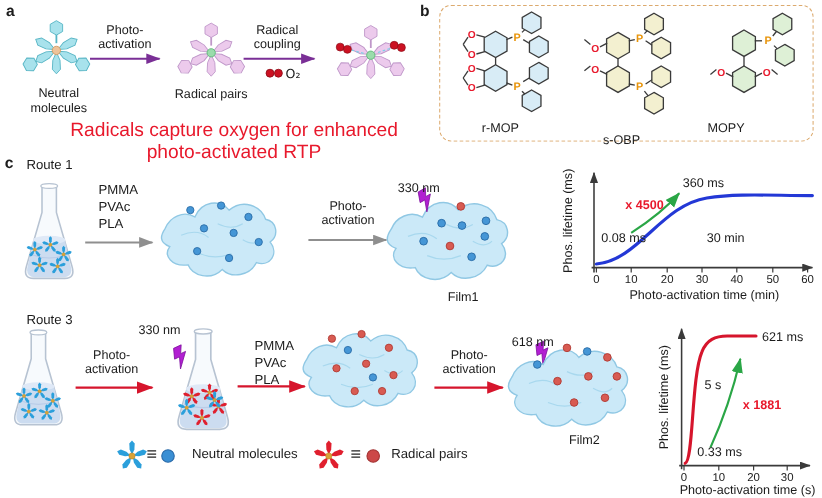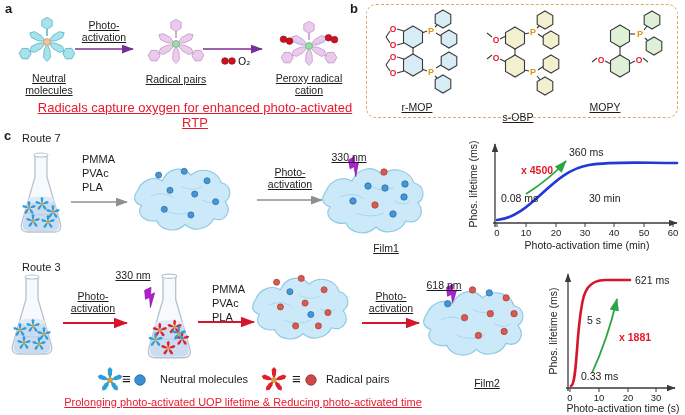--- a/index.html
+++ b/index.html
@@ -1,24 +1,24 @@
 <!DOCTYPE html>
 <html><head>
 <meta charset="utf-8">
 <style>
   html,body{margin:0;padding:0;background:#fff;}
   .fig{position:relative;width:685px;height:415px;background:#ffffff;overflow:hidden;
        font-family:"Liberation Sans","DejaVu Sans",sans-serif;color:#1c1c1c;}
   .art{position:absolute;left:0;top:0;font-family:"Liberation Sans","DejaVu Sans",sans-serif;}
   .t{position:absolute;font-size:10.5px;line-height:1.18;color:#1c1c1c;}
-  .ctr{text-align:center;text-decoration:underline;}
+  .ctr{text-align:center;}
   .tag{font-size:13px;font-weight:700;}
   .rt{font-size:11px;}
   .red{color:#e8192c;}
-  .cap{font-size:13px;}
+  .cap{font-size:16px;}
   .poly{font-size:11px;}
   .equiv{font-size:15px;font-weight:700;}
   .legtxt{font-size:11px;}
   .bbox{position:absolute;left:366px;top:4px;width:312px;height:114px;
         border:1.6px dashed #dcaa6e;border-radius:10px;box-sizing:border-box;}
   
   .axis{stroke:#3a3a3a;stroke-width:1.3;fill:none;}
   .tick{stroke:#3a3a3a;stroke-width:1;fill:none;}
   .ctext{font-size:9.5px;fill:#1c1c1c;}
   .clabel{font-size:10.5px;fill:#1c1c1c;}
@@ -328,49 +328,48 @@
     </g>
 
     <use href="#legmol" fill="#2b9fdb" transform="translate(110,380)"></use>
     <circle cx="140" cy="380" r="5.2" fill="#3a8fd4" stroke="#2a6aa8" stroke-width="0.9"></circle>
     <use href="#legmol" fill="#e01f2e" transform="translate(274,380)"></use>
     <circle cx="311" cy="380" r="5.2" fill="#cc4848" stroke="#a33434" stroke-width="0.9"></circle>
   </svg>
 
   <div class="t tag" style="left:5px;top:1px">a</div>
   <div class="t ctr" style="left:73px;top:19px;width:62px">Photo-activation</div>
+  <div class="t ctr" style="left:200px;top:19px;width:62px">Radical coupling</div>
   <div class="t ctr" style="left:17px;top:72px;width:64px">Neutral molecules</div>
   <div class="t ctr" style="left:141px;top:73px;width:70px">Radical pairs</div>
-  <div class="t ctr" style="left:270px;top:72px;width:78px">Peroxy radical cation</div>
   <div class="t ctr red cap" style="left:35px;top:100px;width:320px">Radicals capture oxygen for enhanced photo-activated RTP</div>
 
   <div class="t tag" style="left:350px;top:1px">b</div>
   <div class="bbox"></div>
   <div class="t ctr" style="left:389px;top:101px;width:56px">r-MOP</div>
   <div class="t ctr" style="left:490px;top:111px;width:56px">s-OBP</div>
   <div class="t ctr" style="left:577px;top:101px;width:56px">MOPY</div>
 
   <div class="t tag" style="left:4px;top:128px">c</div>
-  <div class="t rt" style="left:22px;top:132px">Route 7</div>
+  <div class="t rt" style="left:22px;top:132px">Route 1</div>
   <div class="t poly" style="left:82px;top:153px">PMMA</div>
   <div class="t poly" style="left:82px;top:167px">PVAc</div>
   <div class="t poly" style="left:82px;top:181px">PLA</div>
   <div class="t ctr" style="left:258px;top:166px;width:64px">Photo-activation</div>
   <div class="t ctr small" style="left:326px;top:151px;width:46px">330 nm</div>
   <div class="t ctr" style="left:356px;top:242px;width:60px">Film1</div>
 
   <div class="t rt" style="left:22px;top:261px">Route 3</div>
   <div class="t ctr" style="left:64px;top:290px;width:58px">Photo-activation</div>
   <div class="t ctr small" style="left:110px;top:269px;width:46px">330 nm</div>
   <div class="t poly" style="left:212px;top:283px">PMMA</div>
   <div class="t poly" style="left:212px;top:297px">PVAc</div>
   <div class="t poly" style="left:212px;top:311px">PLA</div>
   <div class="t ctr" style="left:362px;top:290px;width:58px">Photo-activation</div>
   <div class="t ctr small" style="left:421px;top:279px;width:46px">618 nm</div>
-  <div class="t ctr" style="left:457px;top:377px;width:60px">Film2</div>
+  <div class="t ctr" style="left:457px;top:361px;width:60px">Film2</div>
 
   <div class="t equiv" style="left:122px;top:370px">≡</div>
   <div class="t legtxt" style="left:160px;top:373px">Neutral molecules</div>
   <div class="t equiv" style="left:292px;top:370px">≡</div>
   <div class="t legtxt" style="left:326px;top:373px">Radical pairs</div>
-  <div class="t ctr red rt" style="left:37px;top:396px;width:412px">Prolonging photo-activated UOP lifetime  &amp;  Reducing photo-activated time</div>
 
 </div>
 
 </body></html>

